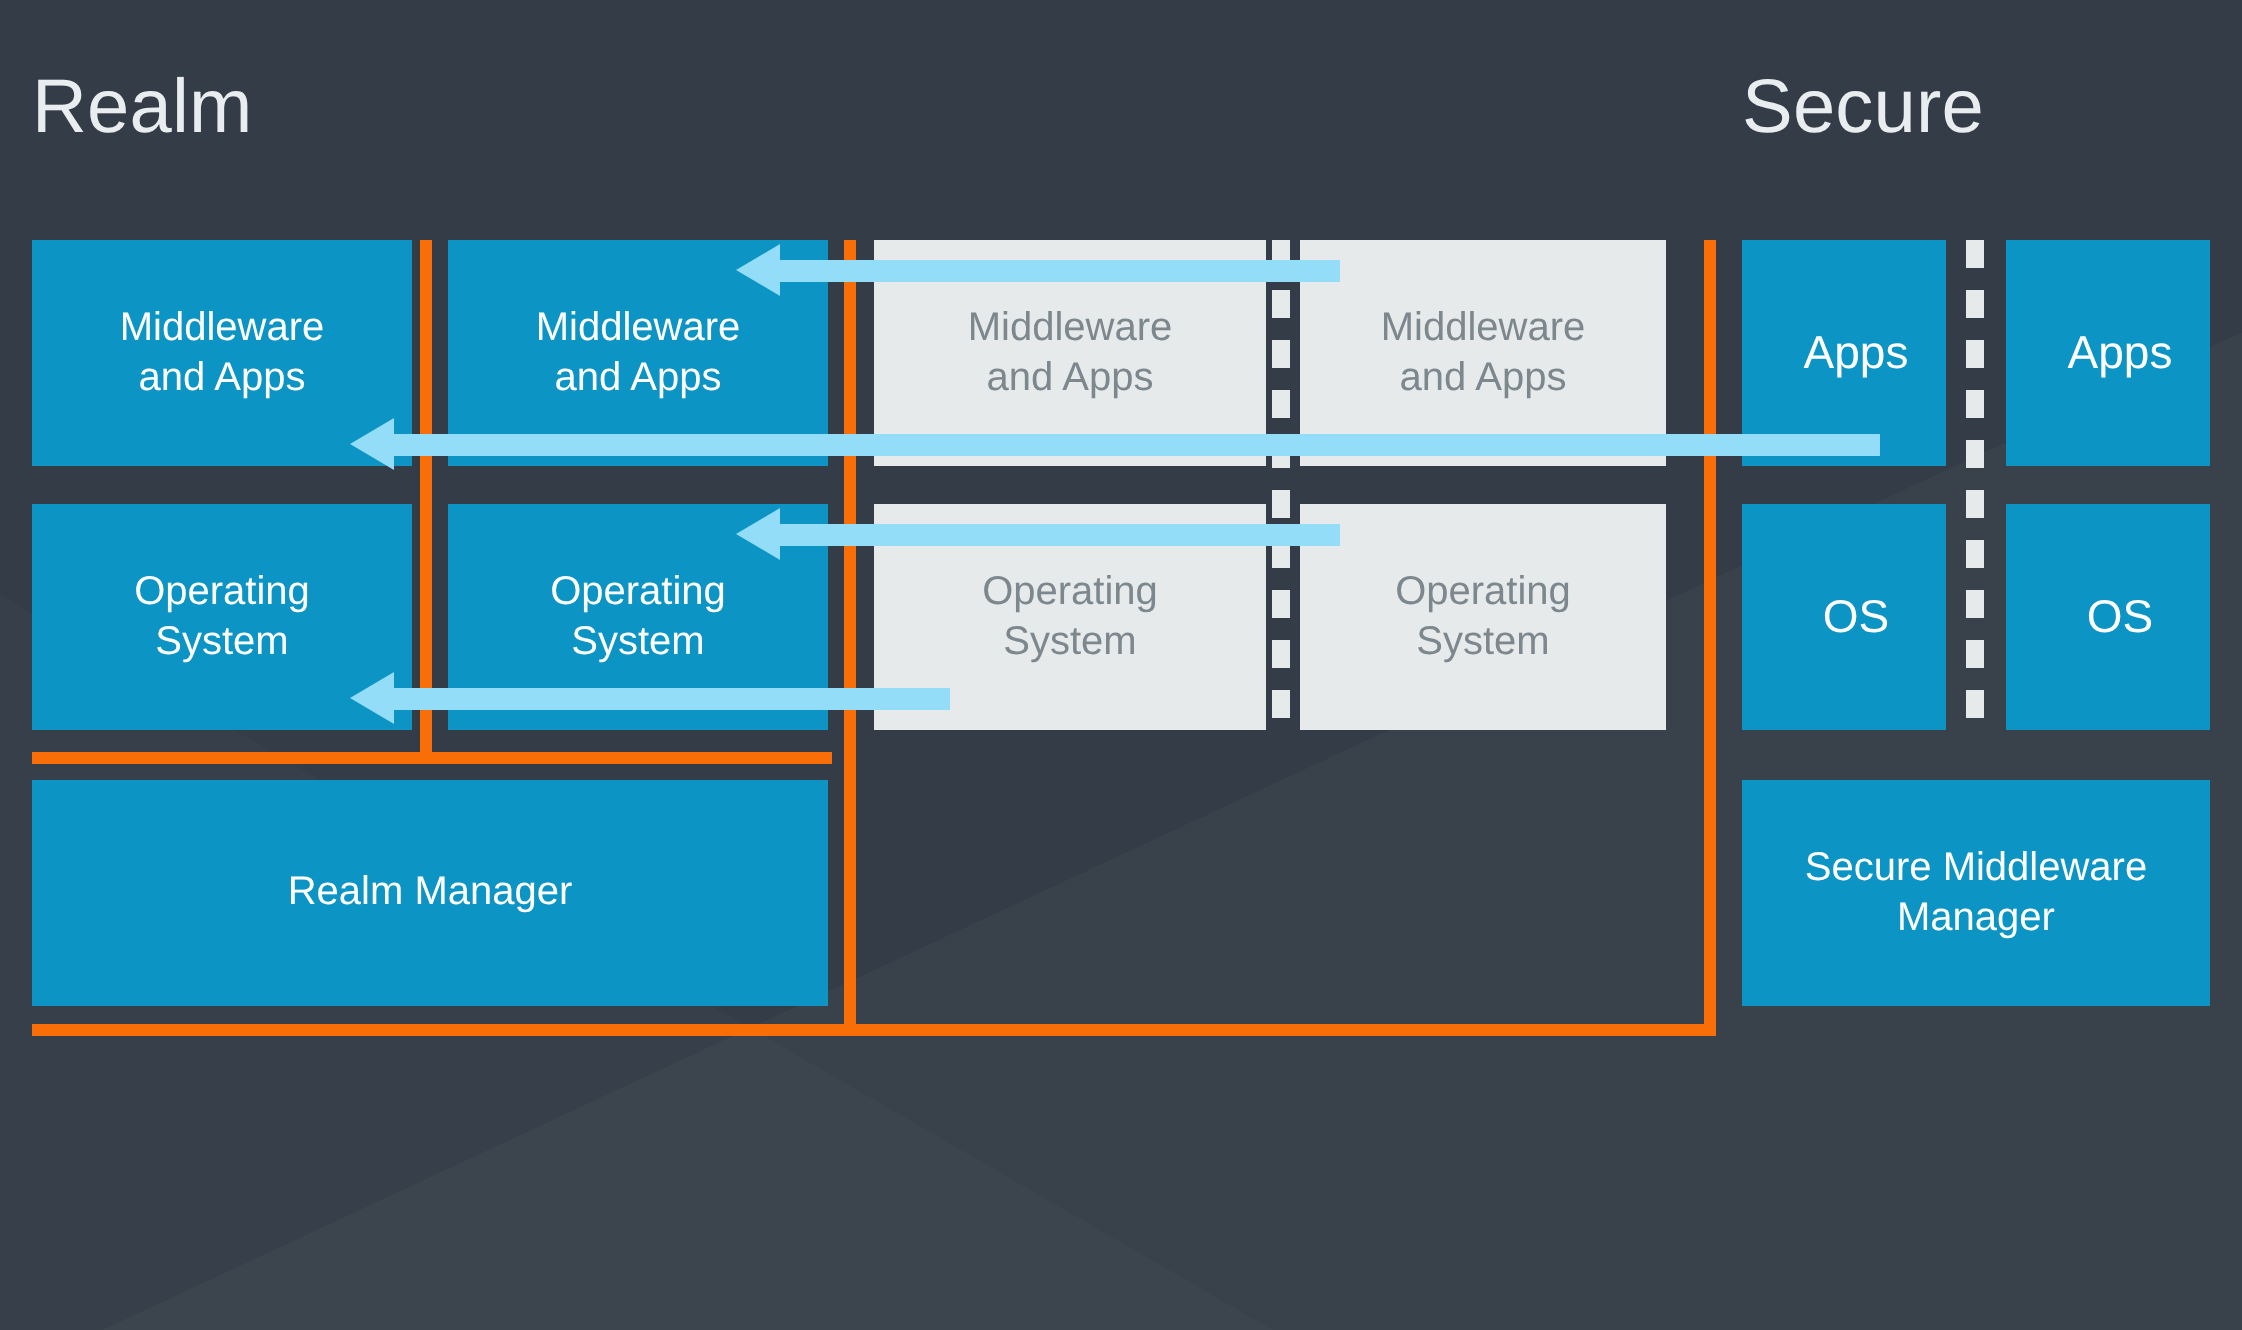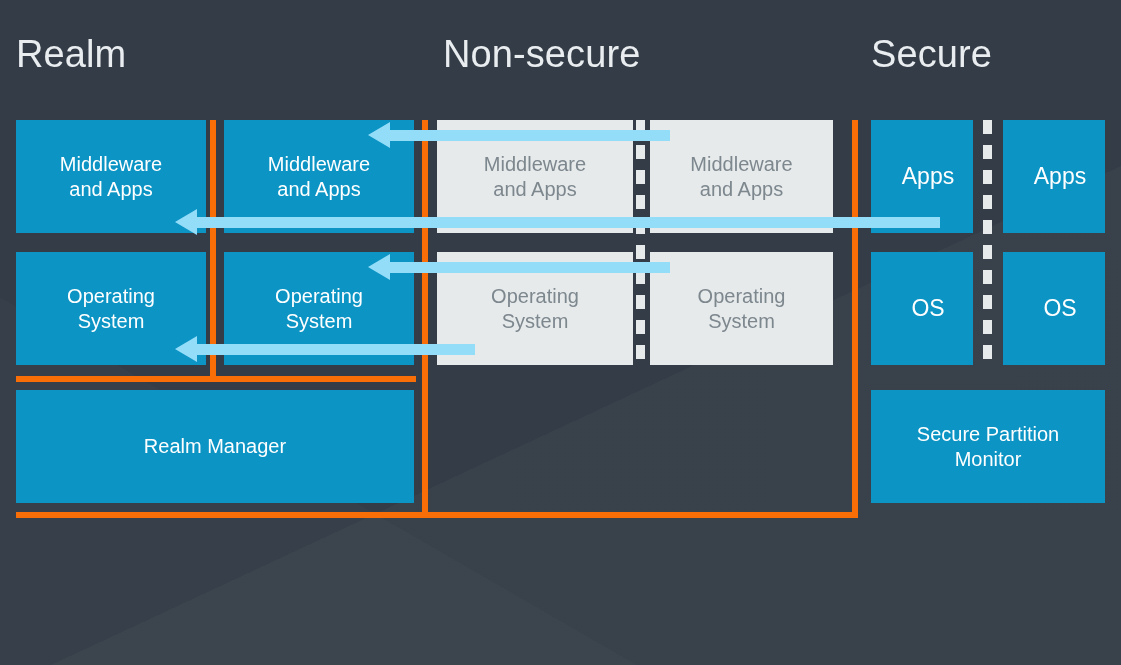--- a/index.html
+++ b/index.html
@@ -114,21 +114,20 @@
 </style>
 </head>
 <body>
 
 <div id="stage">
 
   <div class="bg-wedge"></div>
   <div class="bg-wedge2"></div>
 
   <div class="col-title" style="left:16px; top:33px;">Realm</div>
-  <div class="col-title" style="left:443px; top:33px;">Non-secure</div>
   <div class="col-title" style="left:871px; top:33px;">Secure</div>
 
   <div class="box blue fs-24" style="left:16px; top:120px; width:190px; height:113px;">
     <span class="lbl">
       <span>Middleware</span><br>
       <span>and Apps</span>
     </span>
   </div>
   <div class="box blue fs-24" style="left:16px; top:252px; width:190px; height:113px;">
     <span class="lbl">
@@ -189,22 +188,22 @@
   </div>
   <div class="box blue fs-23" style="left:1003px; top:120px; width:102px; height:113px;">
     <span class="lbl">Apps</span>
   </div>
   <div class="box blue fs-23" style="left:1003px; top:252px; width:102px; height:113px;">
     <span class="lbl">OS</span>
   </div>
 
   <div class="box blue fs-24" style="left:871px; top:390px; width:234px; height:113px;">
     <span class="lbl">
-      <span>Secure Partition</span><br>
-      <span>Monitor</span>
+      <span>Secure Middleware</span><br>
+      <span>Manager</span>
     </span>
   </div>
 
 
   <div class="dash-v" style="left:636px; top:120px; height:245px;"></div>
   <div class="dash-v" style="left:983px; top:120px; height:245px;"></div>
 
   <div class="orange-v" style="left:210px; top:120px; height:262px;"></div>
 
   <div class="orange-v" style="left:422px; top:120px; height:398px;"></div>

